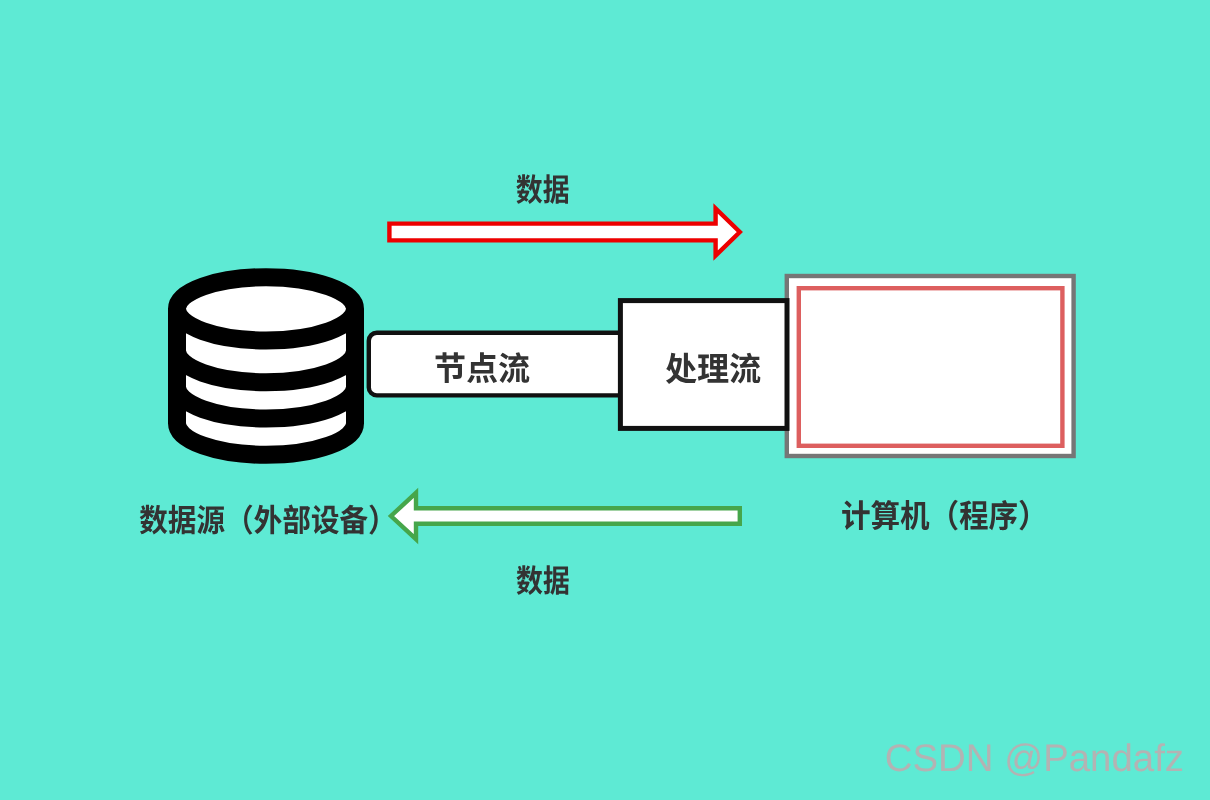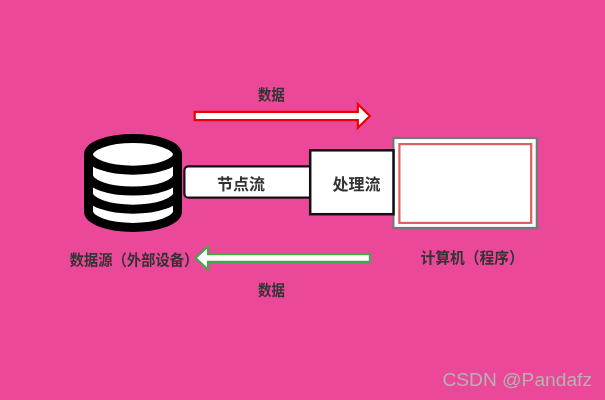--- a/index.html
+++ b/index.html
@@ -1,14 +1,14 @@
 <!DOCTYPE html>
 <html><head><meta charset="utf-8"><title>stream</title><style>
 html,body{margin:0;padding:0;background:#ffffff}
-#c{position:relative;width:605px;height:400px;background:#ec4899;overflow:hidden}
+#c{position:relative;width:605px;height:400px;background:#5eead4;overflow:hidden}
 </style></head><body>
 <div id="c"><svg width="605" height="400" viewBox="0 0 605 400" shape-rendering="geometricPrecision">
       <rect x="184.4" y="166.4" width="128.6" height="31.3" rx="4" fill="#ffffff" stroke="#111111" stroke-width="2.2"></rect>
       <rect x="393.4" y="138" width="143.4" height="90" fill="#ffffff" stroke="#767676" stroke-width="2.2"></rect>
       <rect x="399.4" y="144.1" width="131.8" height="78.8" fill="#ffffff" stroke="#dd5f5f" stroke-width="2.2"></rect>
       <rect x="310.2" y="150.3" width="83.3" height="63.9" fill="#ffffff" stroke="#111111" stroke-width="2.5"></rect>
       <path d="M194.7 111.8 H357.8 V104.2 L369.9 116 L357.8 127.8 V120.2 H194.7 Z" fill="#ffffff" stroke="#ed0000" stroke-width="2.2"></path>
       <path d="M369.9 254.1 H208.0 V246.4 L195.5 258 L208.0 269.6 V261.9 H369.9 Z" fill="#ffffff" stroke="#46a64b" stroke-width="2.2"></path>
       <g fill="none" stroke="#000000" stroke-width="9">
         <path fill="#ffffff" d="M88.5 154.4 V211.6 A44.5 15.8 0 0 0 177.5 211.6 V154.4"></path>

